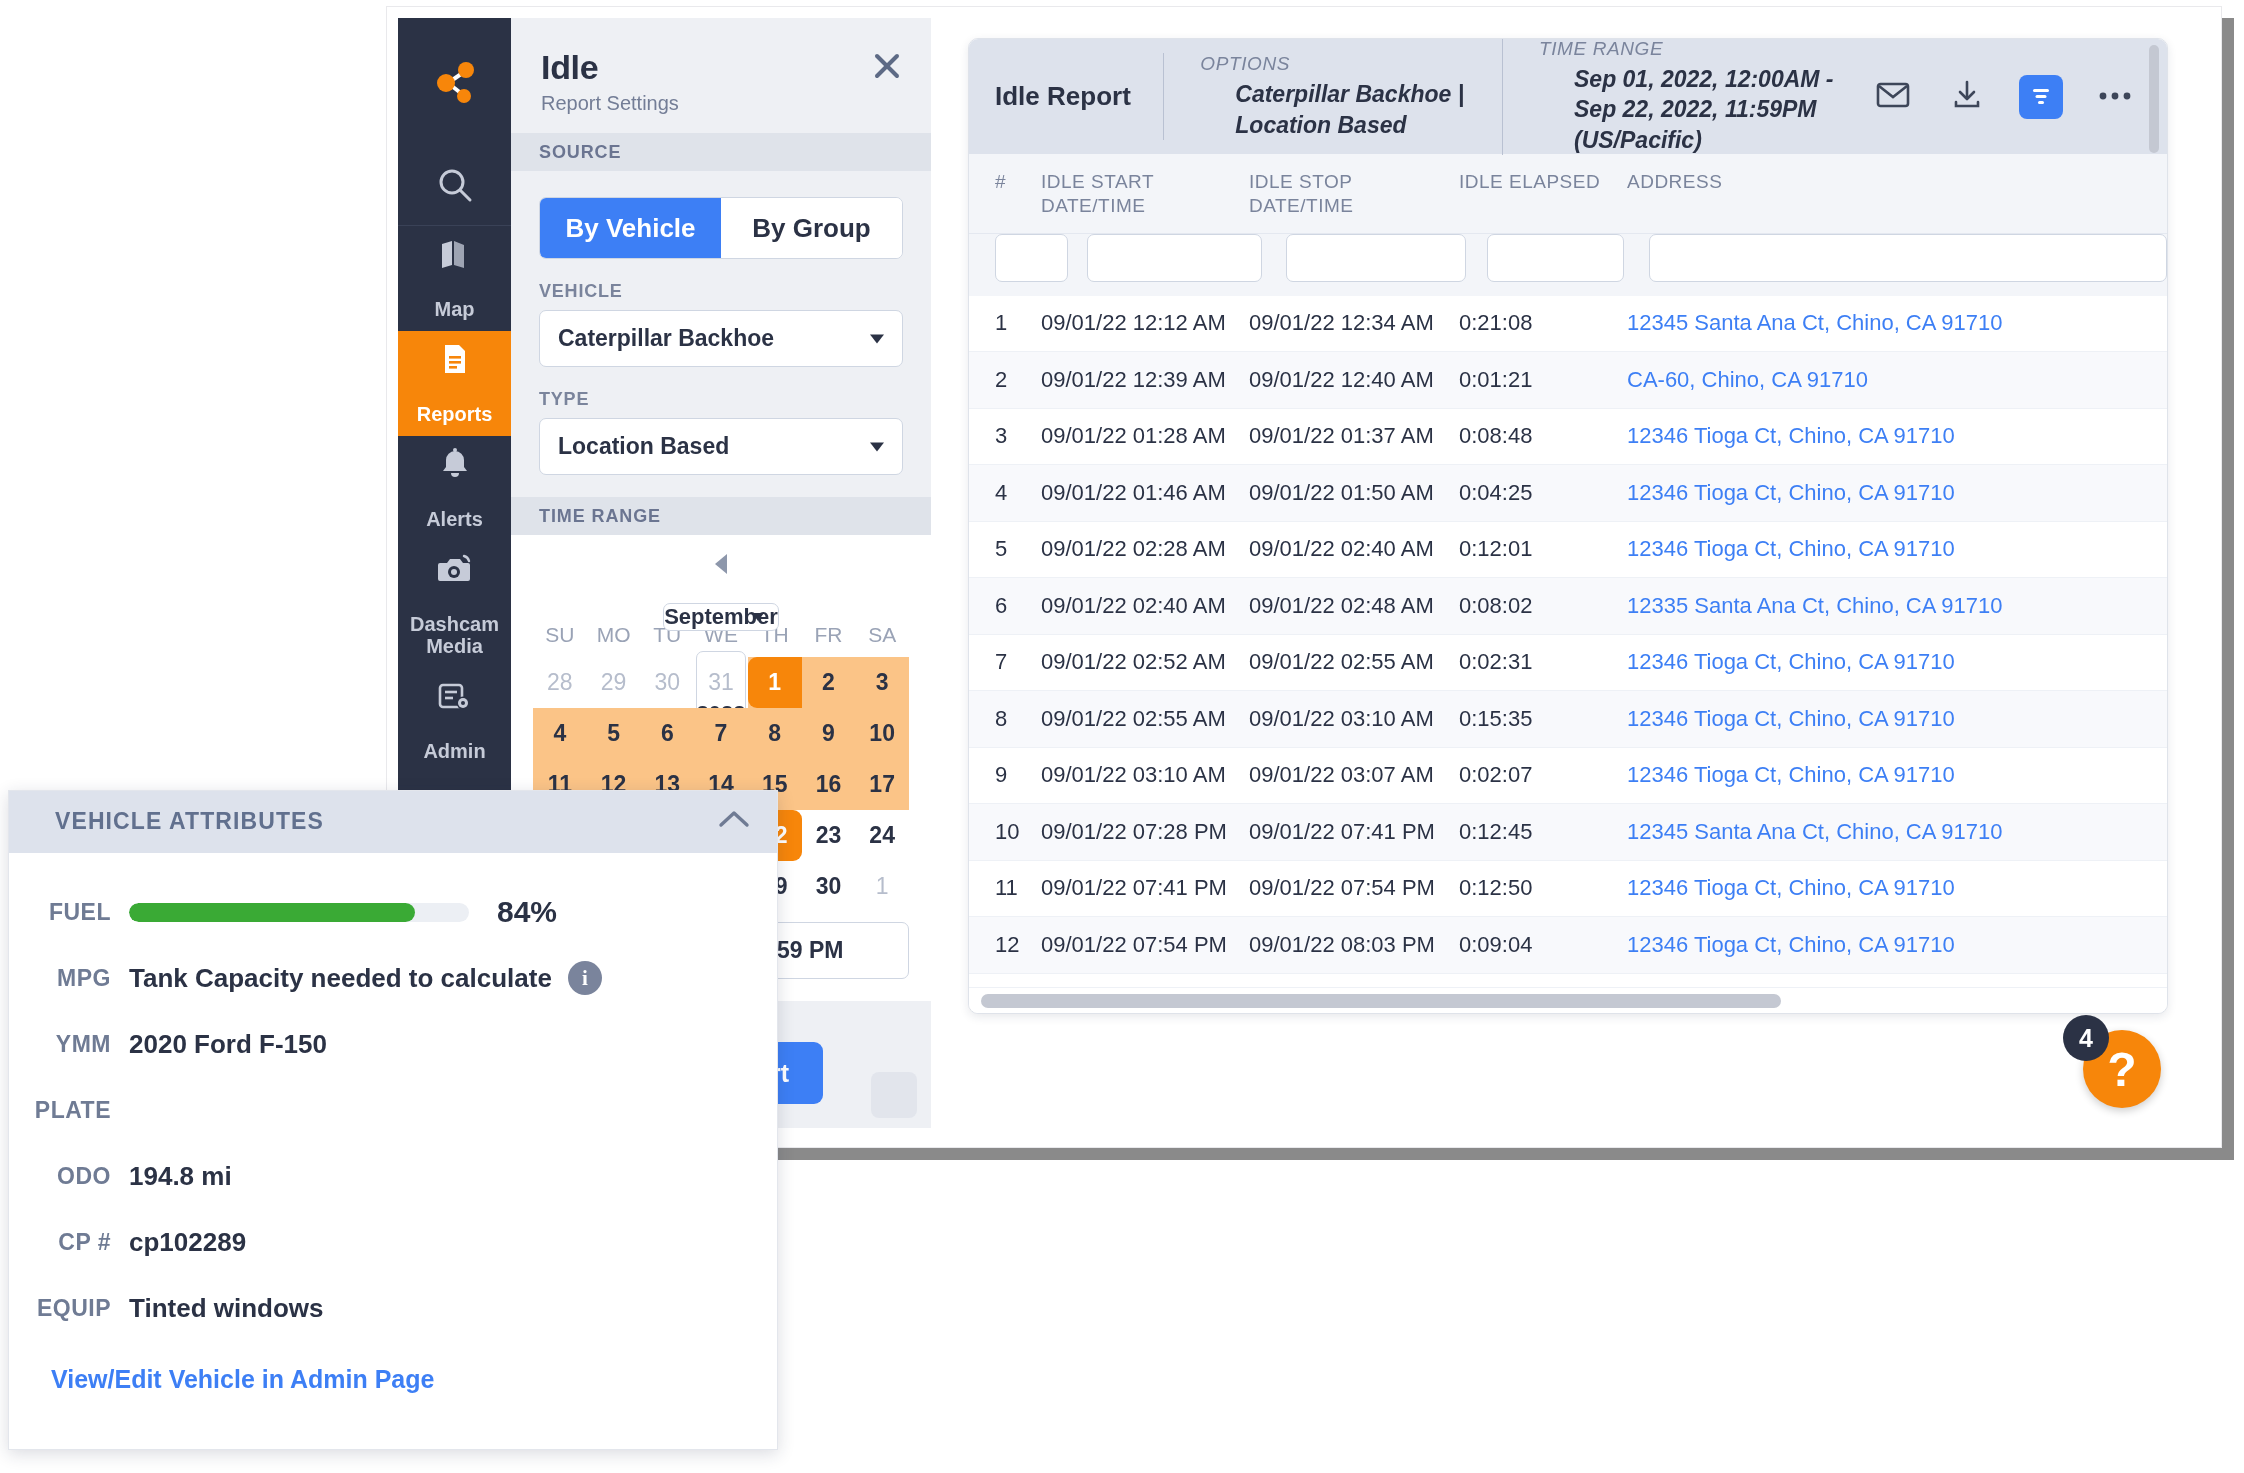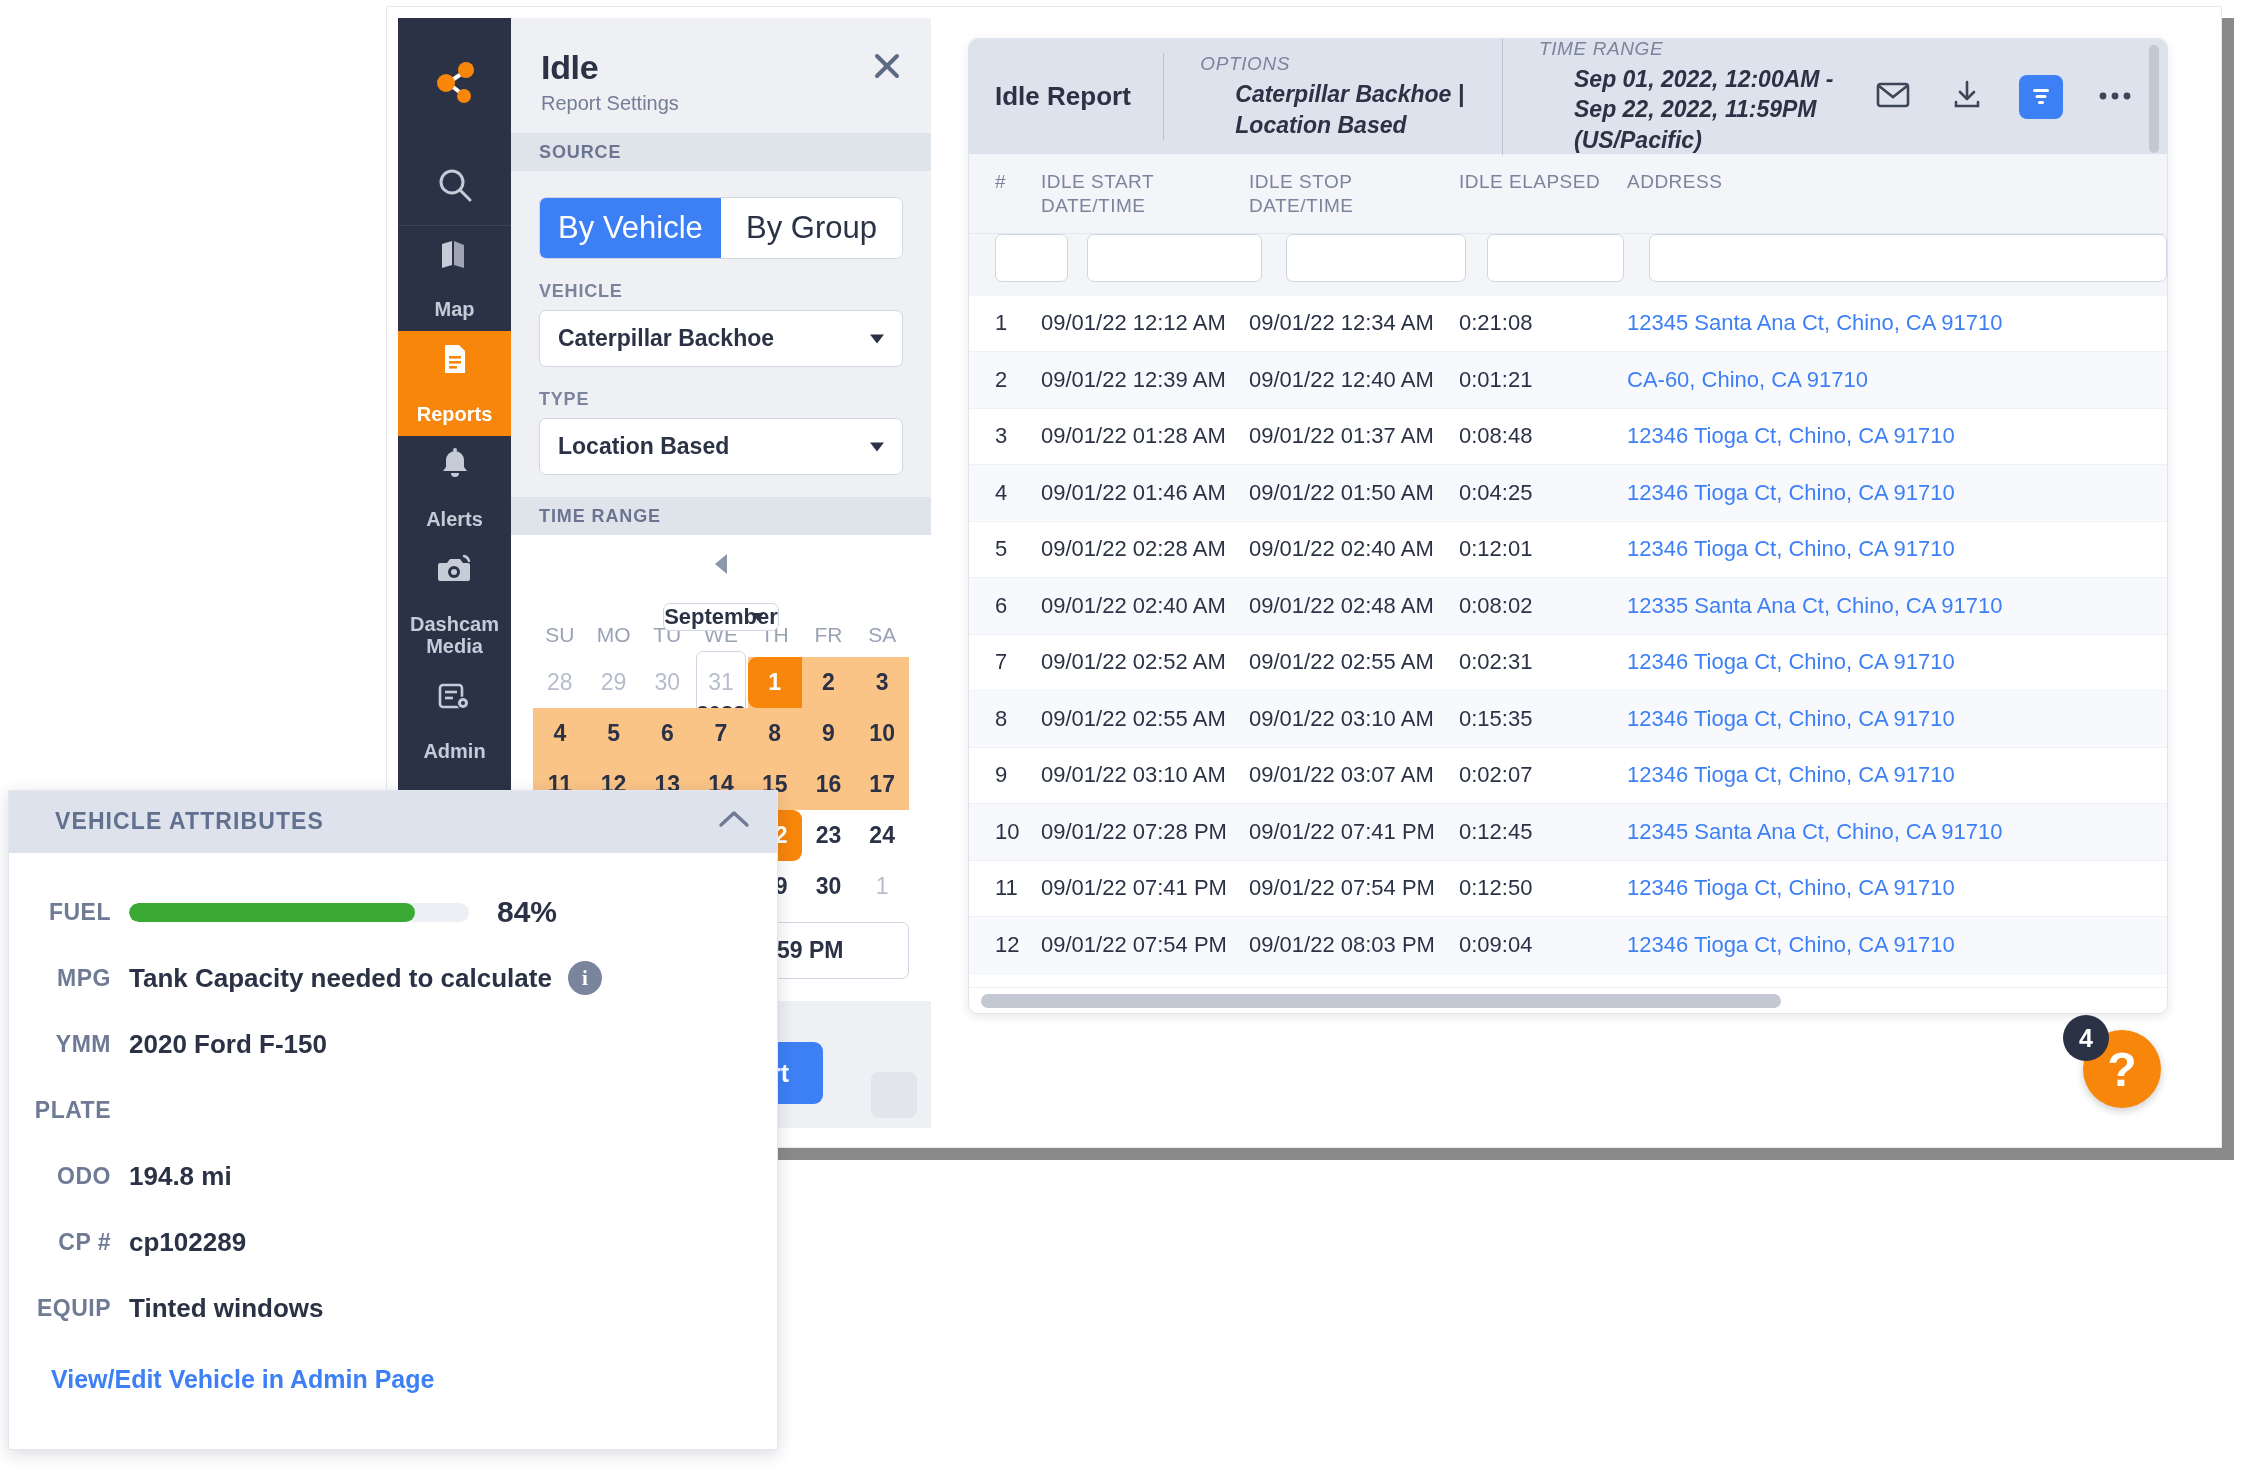--- a/index.html
+++ b/index.html
@@ -73,21 +73,21 @@
   }
   .settings-body { padding: 26px 28px 0 28px; }
 
   .segmented {
     display: flex; width: 100%; height: 62px;
     border: 1px solid #cfd6e2; border-radius: 7px; overflow: hidden;
     background: #fff;
   }
   .seg {
     flex: 1; display: flex; align-items: center; justify-content: center;
-    font-size: 31px; font-weight: 400; color: #2b3245; cursor: pointer;
+    font-size: 26px; font-weight: 700; color: #2b3245; cursor: pointer;
     background: #ffffff;
   }
   .seg.on { background: #3d7ff5; color: #ffffff; }
 
   .fld-label {
     font-size: 18px; font-weight: 700; color: #7a849c;
     letter-spacing: .8px; margin: 22px 0 8px 0;
   }
   .select {
     height: 57px; background: #fff; border: 1px solid #cfd6e2; border-radius: 7px;

